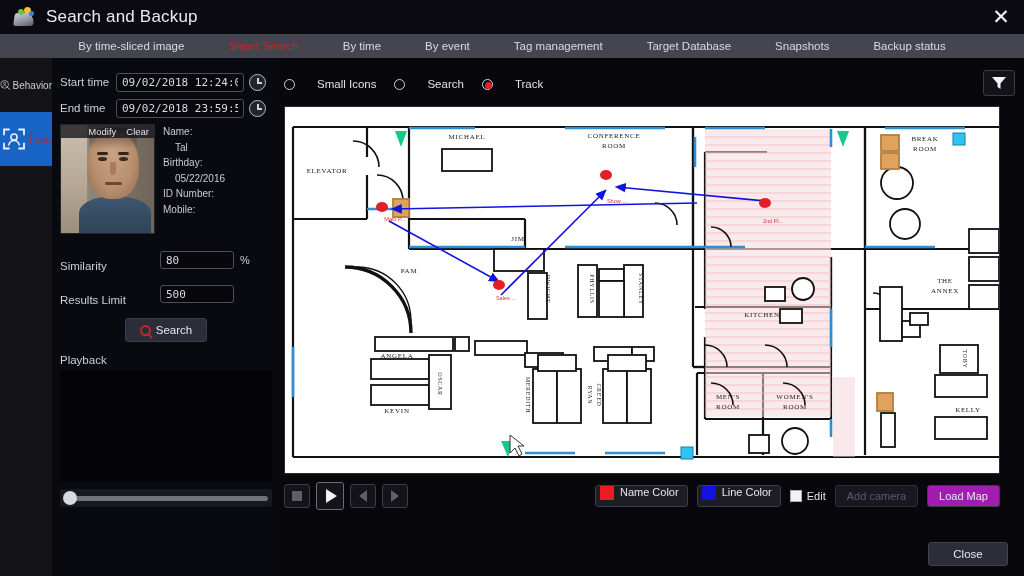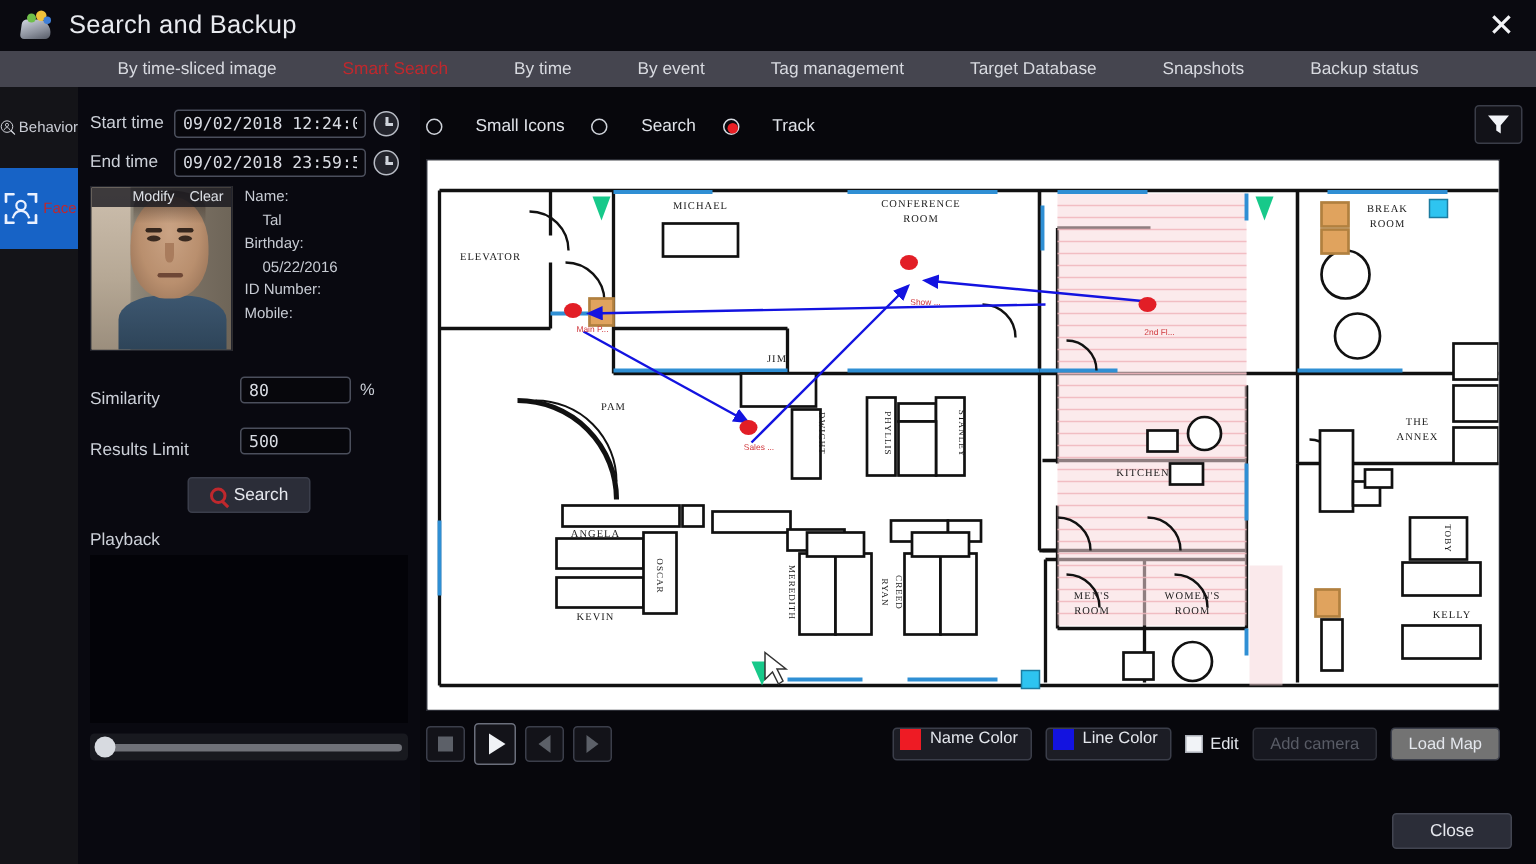--- a/index.html
+++ b/index.html
@@ -190,21 +190,21 @@
   .colorbtn {
     height: 22px; background: #1c1d25; border:1px solid #3b3e4a; border-radius:3px;
     display:flex; gap:6px; padding: 0 8px 0 4px; cursor:pointer;
     font-size: 11px; color:#e4e7ed;
   }
   .swatch { width: 14px; height: 14px; }
   .editwrap { display:flex; align-items:center; gap:5px; cursor:pointer; font-size:11px; color:#e4e7ed; }
   .chk { width: 12px; height: 12px; background: #f1f3f7; border:1px solid #a9adb6; }
   .pbtn {
     height: 22px; padding: 0 11px; border-radius:3px; border:1px solid #3b3e4a;
-    background:#737373; font-size:11px; color:#e4e7ed; display:flex; align-items:center; cursor:pointer;
+    background:#a21caf; font-size:11px; color:#e4e7ed; display:flex; align-items:center; cursor:pointer;
   }
   .pbtn.disabled { color:#595c66; background:#171820; border-color:#2e3039; cursor:default; }
 
   #closebtn {
     position:absolute; right: 16px; bottom: 10px; width: 80px; height: 24px;
     background: #2b2d38; border: 1px solid #424551; border-radius: 3px;
     font-size: 11.5px; color:#e6e8ee; display:flex; align-items:center; justify-content:center; cursor:pointer;
   }
 
   

